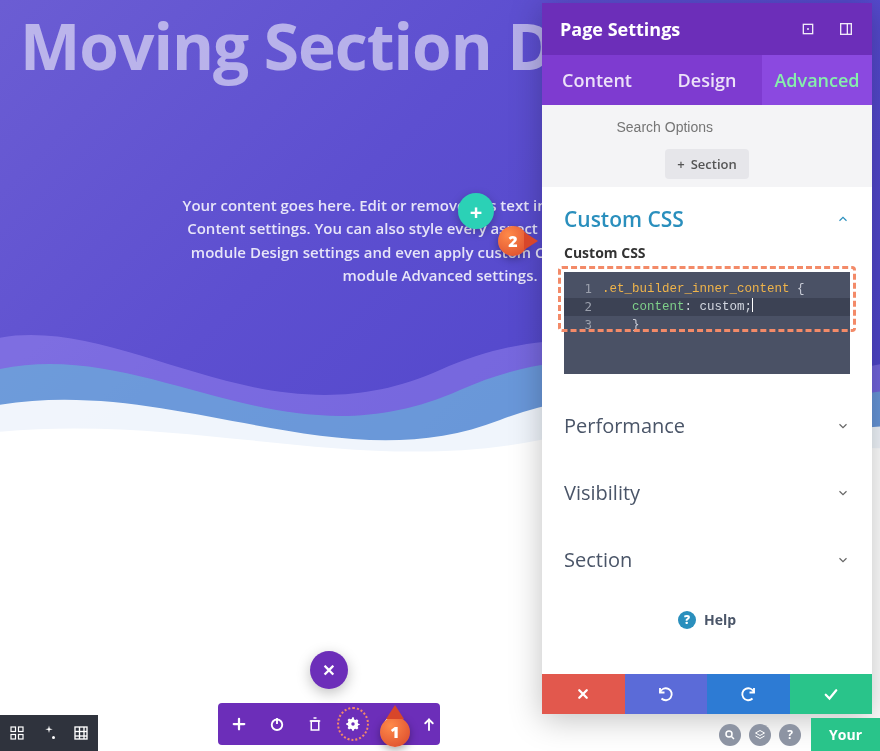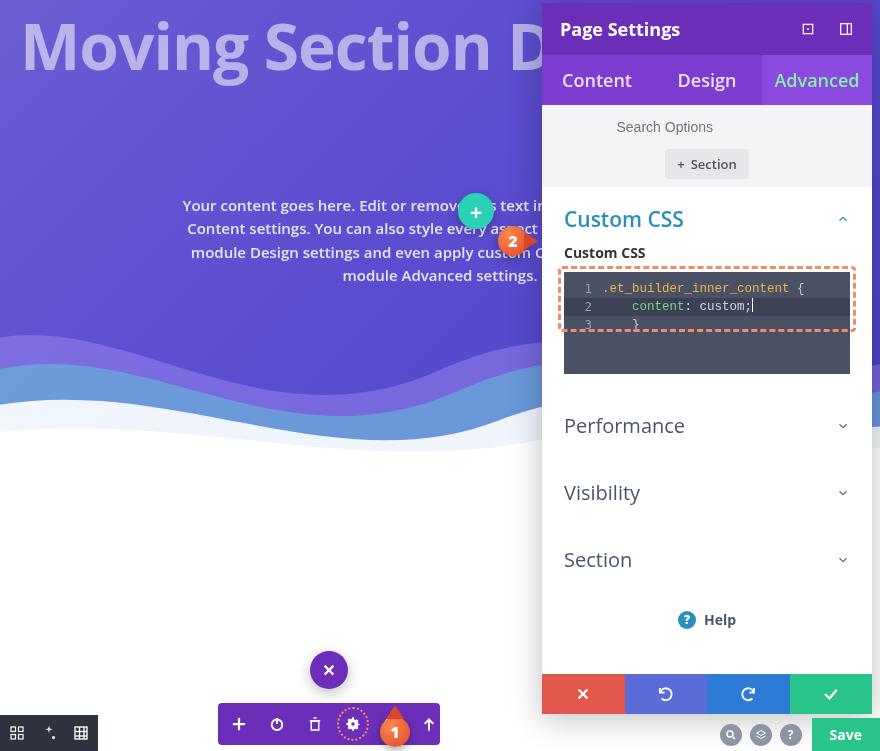--- a/index.html
+++ b/index.html
@@ -366,21 +366,21 @@
         </svg>
     </div>
     <div class="br-circle">
       <svg viewBox="0 0 24 24" width="12" height="12" fill="none" stroke="#fff" stroke-width="2">
           <polygon points="12 3 21 8 12 13 3 8"></polygon>
           <polyline points="3 14 12 19 21 14"></polyline>
         </svg>
     </div>
     <div class="br-circle">?</div>
   </div>
-  <div class="br-save">Save</div>
+  <div class="br-save">Your</div>
 </div>
 
 <div class="bl-bar">
   <span class="ico">
     <svg viewBox="0 0 24 24" fill="none" stroke="#fff" stroke-width="1.6">
         <rect x="4" y="4" width="6" height="6"></rect>
         <rect x="14" y="4" width="6" height="6"></rect>
         <rect x="4" y="14" width="6" height="6"></rect>
         <rect x="14" y="14" width="6" height="6"></rect>
       </svg>

